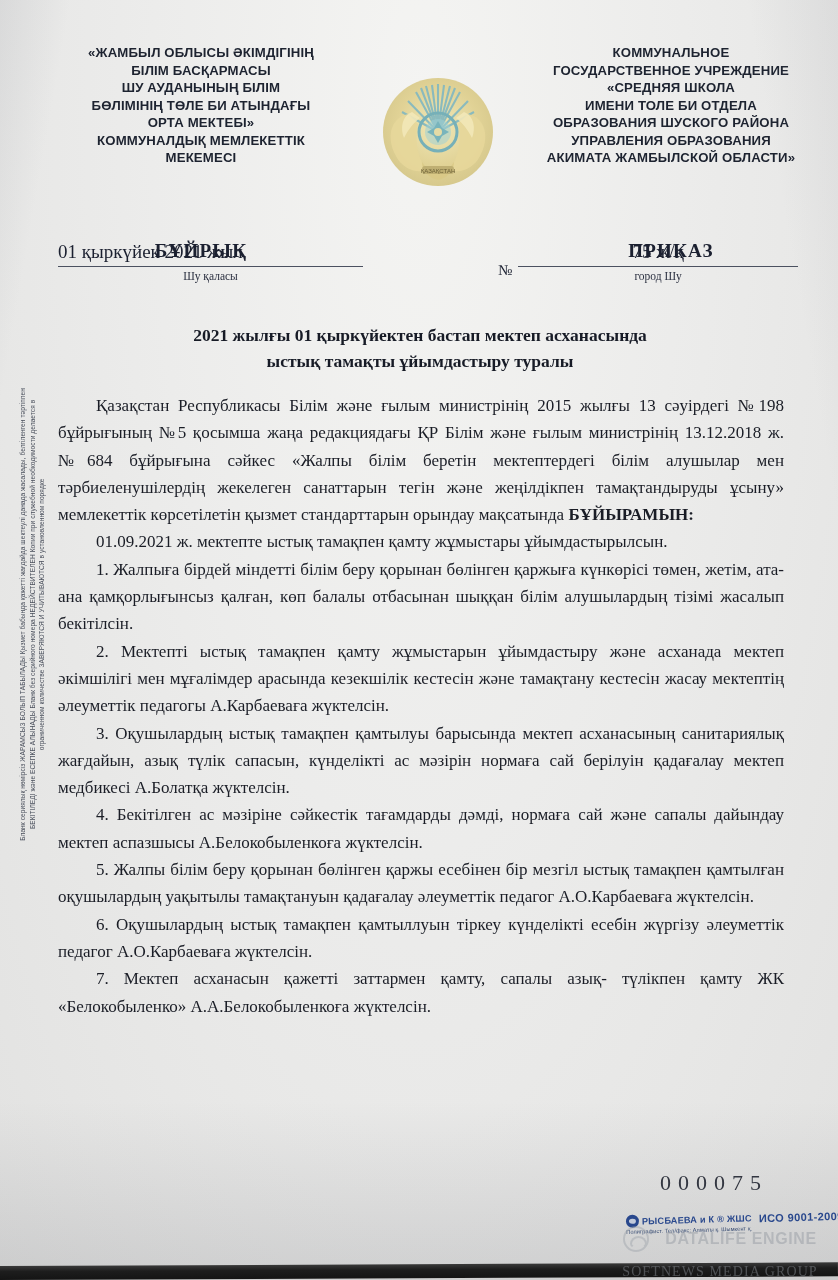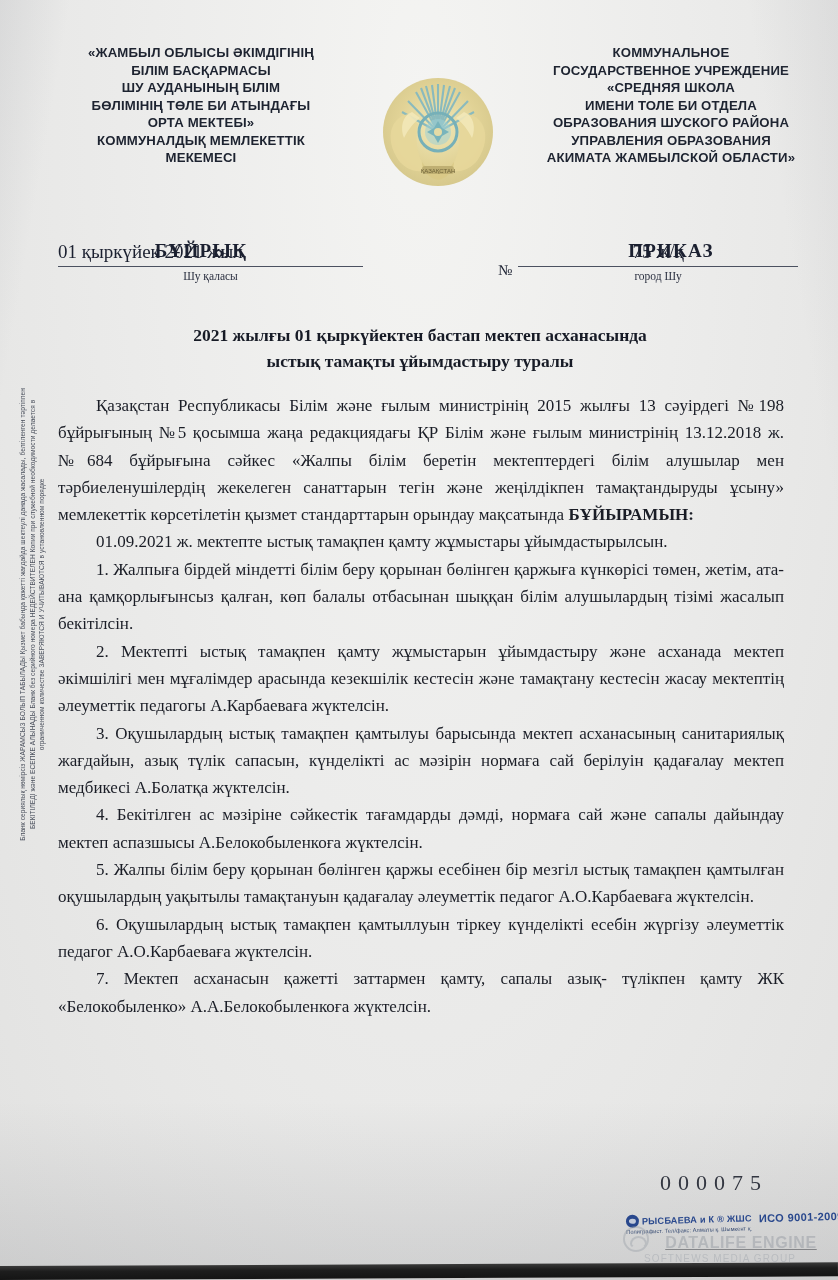--- a/index.html
+++ b/index.html
@@ -155,38 +155,38 @@
     margin-top:1px; white-space:nowrap;
   }
 
   
   .watermark {
     position:absolute; left:610px; top:1226px; width:220px;
     display:flex; flex-direction:column; align-items:center;
     opacity:0.42;
     z-index:8;
   }
-  .wm-row { display:flex; align-items:flex-end; gap:16px;text-decoration:underline; }
+  .wm-row { display:flex; align-items:center; gap:16px; }
   .wm-mark {
     width:26px; height:26px; border-radius:50%;
     border:2.4px solid #9aa0a8; position:relative; flex:0 0 auto;
   }
   .wm-mark::after{
     content:""; position:absolute; left:5px; top:8px; width:13px; height:9px;
     border-radius:50% 50% 50% 50%/60% 60% 40% 40%;
     border:2.4px solid #9aa0a8; border-bottom-color:transparent;
   }
   .wm-title {
     font-family:"Liberation Sans", sans-serif;
     font-weight:700; font-size:16px; letter-spacing:0.6px; color:#8d939c;
     white-space:nowrap;
   }
   .wm-sub {
-    font-family:Liberation Sans, sans-serif;
-    font-size:10px; letter-spacing:1.1px; color:#9aa0a8; margin-top:1px;
+    font-family:Liberation Serif, serif;
+    font-size:14px; letter-spacing:1.1px; color:#9aa0a8; margin-top:12px;
     white-space:nowrap;
   }
 </style>
 </head>
 <body>
 
 <div id="page">
   <div class="sheet">
 
     <div class="header">

